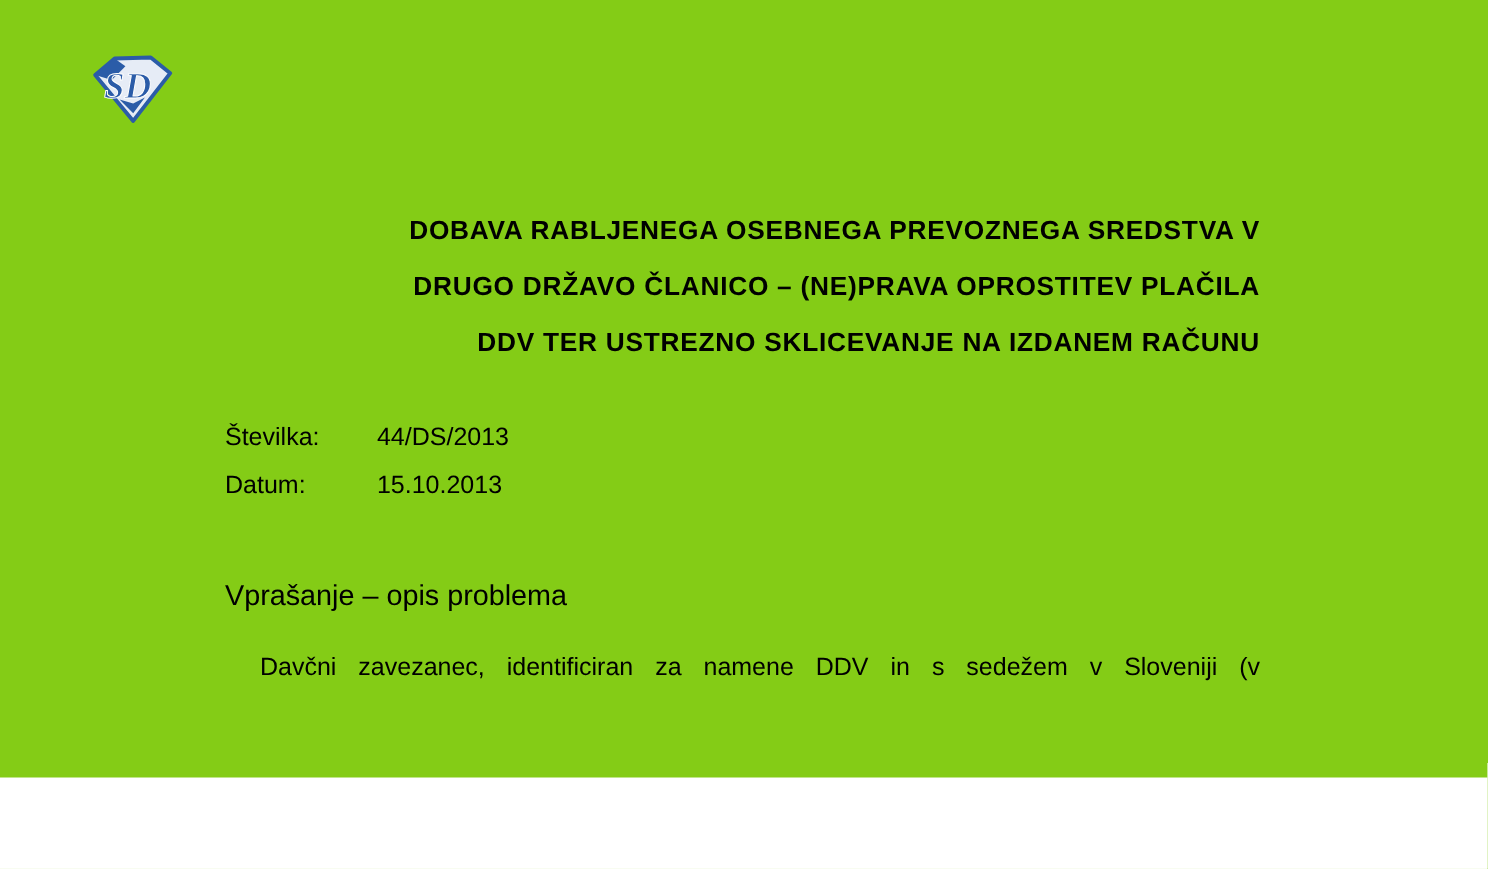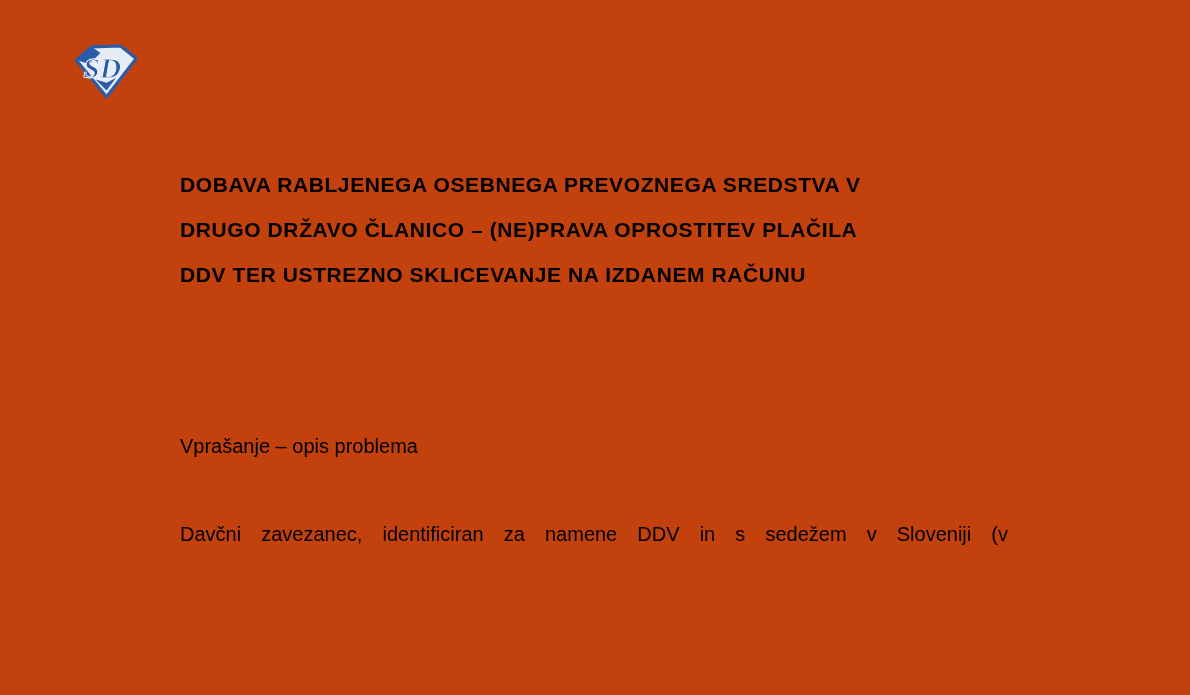--- a/index.html
+++ b/index.html
@@ -5,73 +5,74 @@
   * { margin: 0; padding: 0; box-sizing: border-box; }
   html, body {
     width: 1190px; height: 695px;
     background: #ffffff;
     font-family: "Liberation Sans", sans-serif;
     color: #000000;
     overflow: hidden;
   }
   .page {
     position: relative;
-    width: 1190px; height: 695px;
-    background: #c2410c;
+    width: 1190px; height: 622px;
+    background: #84cc16;
   }
   .logo {
     position: absolute;
     left: 66px; top: 42px;
     width: 78px; height: 58px;
   }
   .logo svg { width: 100%; height: 100%; display: block; }
   .title-block {
     position: absolute;
     left: 180px; top: 162px;
     width: 828px;
     font-size: 21px;
     font-weight: bold;
     line-height: 45px;
     letter-spacing: 0.6px;
-    text-align: left;
+    text-align: right;
     white-space: nowrap;
   }
   .meta-block {
     position: absolute;
     left: 180px; top: 331px;
     width: 600px;
     font-size: 20px;
     line-height: 38px;
   }
   .meta-row { display: block; }
   .meta-label {
     display: inline-block;
     width: 116px;
   }
   .section-heading {
     position: absolute;
-    left: 180px; top: 427px;
+    left: 180px; top: 457px;
     width: 828px;
-    font-size: 20px;
+    font-size: 23px;
     line-height: 38px;
   }
   .paragraph {
     position: absolute;
     left: 180px; top: 515px;
     width: 828px;
     font-size: 20px;
     line-height: 38px;
   }
   .para-line {
     height: 38px;
     white-space: normal;
   }
   .para-line.justify {
     text-align: justify;
     text-align-last: justify;
+    margin-left: 28px;
   }
 </style>
 </head>
 <body>
 
 <div class="page">
 
   <div class="logo">
     <svg viewBox="0 0 100 74">
 
@@ -84,20 +85,30 @@
       <text x="22" y="46" font-family="Liberation Serif, serif" font-size="38" font-style="italic" font-weight="bold" fill="#2b5ca8" stroke="#ffffff" stroke-width="1">SD</text>
     </svg>
   </div>
 
   <div class="title-block">
     <div class="title-line">DOBAVA RABLJENEGA OSEBNEGA PREVOZNEGA SREDSTVA V</div>
     <div class="title-line">DRUGO DRŽAVO ČLANICO – (NE)PRAVA OPROSTITEV PLAČILA</div>
     <div class="title-line">DDV TER USTREZNO SKLICEVANJE NA IZDANEM RAČUNU</div>
   </div>
 
+  <div class="meta-block">
+    <div class="meta-row">
+      <span class="meta-label">Številka:</span>
+      <span class="meta-value">44/DS/2013</span>
+    </div>
+    <div class="meta-row">
+      <span class="meta-label">Datum:</span>
+      <span class="meta-value">15.10.2013</span>
+    </div>
+  </div>
 
   <div class="section-heading">Vprašanje – opis problema</div>
 
   <div class="paragraph">
     <div class="para-line justify">Davčni zavezanec, identificiran za namene DDV in s sedežem v Sloveniji (v</div>
   </div>
 
 </div>
 
 </body></html>

